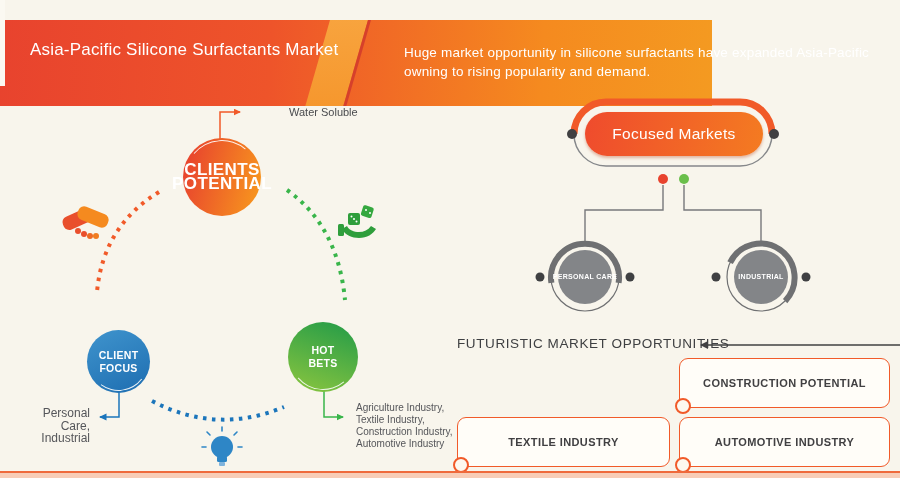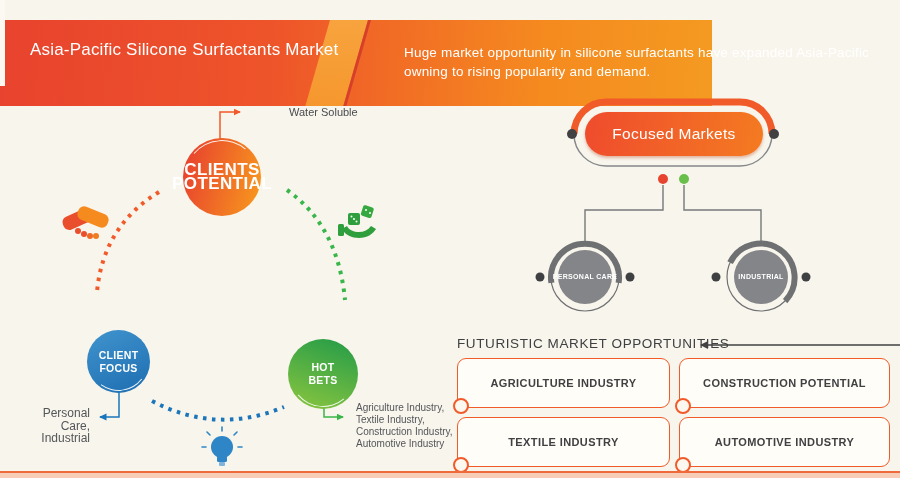--- a/index.html
+++ b/index.html
@@ -28,21 +28,21 @@
   .node::after { content:''; position:absolute; inset:2px; border-radius:50%;
     border:1.5px solid transparent; }
   .node-clients { left:183px; top:138px; width:78px; height:78px;
     background:linear-gradient(105deg,#e8432e 8%,#f7941e 92%);
     font-size:17px; line-height:14px; letter-spacing:.4px; }
   .node-clients::after { border-top-color:rgba(255,255,255,.9); transform:rotate(-5deg); }
   .node-focus { left:87px; top:330px; width:63px; height:63px;
     background:linear-gradient(155deg,#3c90ca 10%,#1f6fb2 95%);
     font-size:10.5px; line-height:13px; letter-spacing:.3px; }
   .node-focus::after { border-bottom-color:rgba(255,255,255,.9); transform:rotate(-8deg); }
-  .node-hotbets { left:288px; top:339px; width:70px; height:70px;
+  .node-hotbets { left:288px; top:322px; width:70px; height:70px;
     background:linear-gradient(200deg,#2c9f47 10%,#8cc63f 100%);
     font-size:10.5px; line-height:13px; letter-spacing:.3px; }
   .node-hotbets::after { border-bottom-color:rgba(255,255,255,.85); transform:rotate(5deg); }
 
   
   .annot { position:absolute; color:#4a4b4e; white-space:pre-line; }
   .annot-water { left:253px; top:106px; font-size:11px;margin-left:36px; }
   .annot-pc { left:12px; top:407px; width:78px; text-align:right; font-size:12px; line-height:12.5px; color:#55565a; }
   .annot-list { left:356px; top:402px; font-size:10px; line-height:12px; color:#55565a; }
 
@@ -186,19 +186,18 @@
   <div class="annot annot-list">Agriculture Industry,
 Textile Industry,
 Construction Industry,
 Automotive Industry</div>
 
   <div class="pill">Focused Markets</div>
   <div class="market-label pc">PERSONAL CARE</div>
   <div class="market-label ind">INDUSTRIAL</div>
 
   <div class="opp-heading">FUTURISTIC MARKET OPPORTUNITIES</div>
-  <div class="opp-box opp-1">AGRICULTURE INDUSTRY</div>
   <div class="opp-box opp-2">CONSTRUCTION POTENTIAL</div>
   <div class="opp-box opp-3">TEXTILE INDUSTRY</div>
   <div class="opp-box opp-4">AUTOMOTIVE INDUSTRY</div>
 
   <div class="footer"></div>
 </div>
 
 </body></html>

